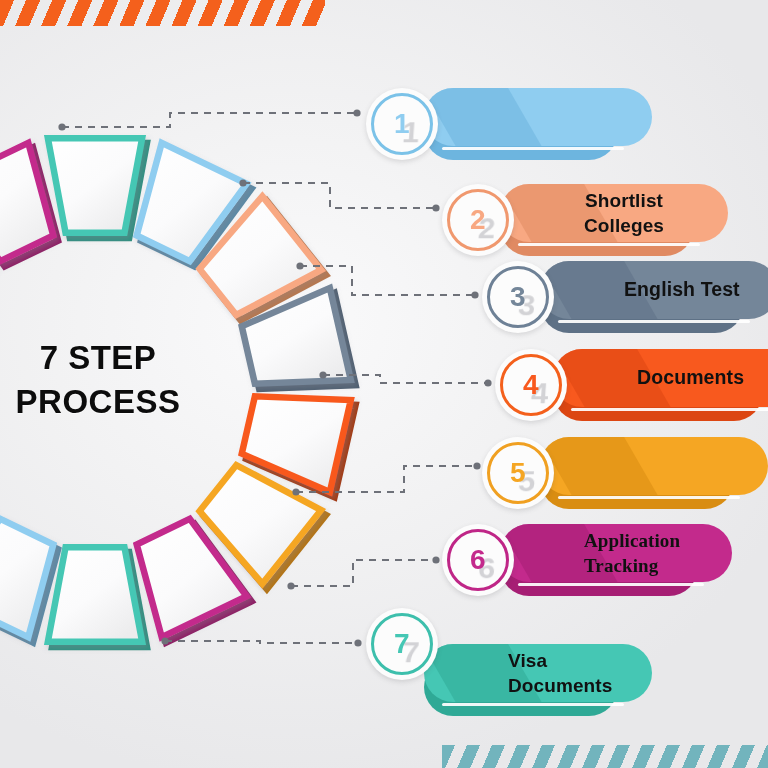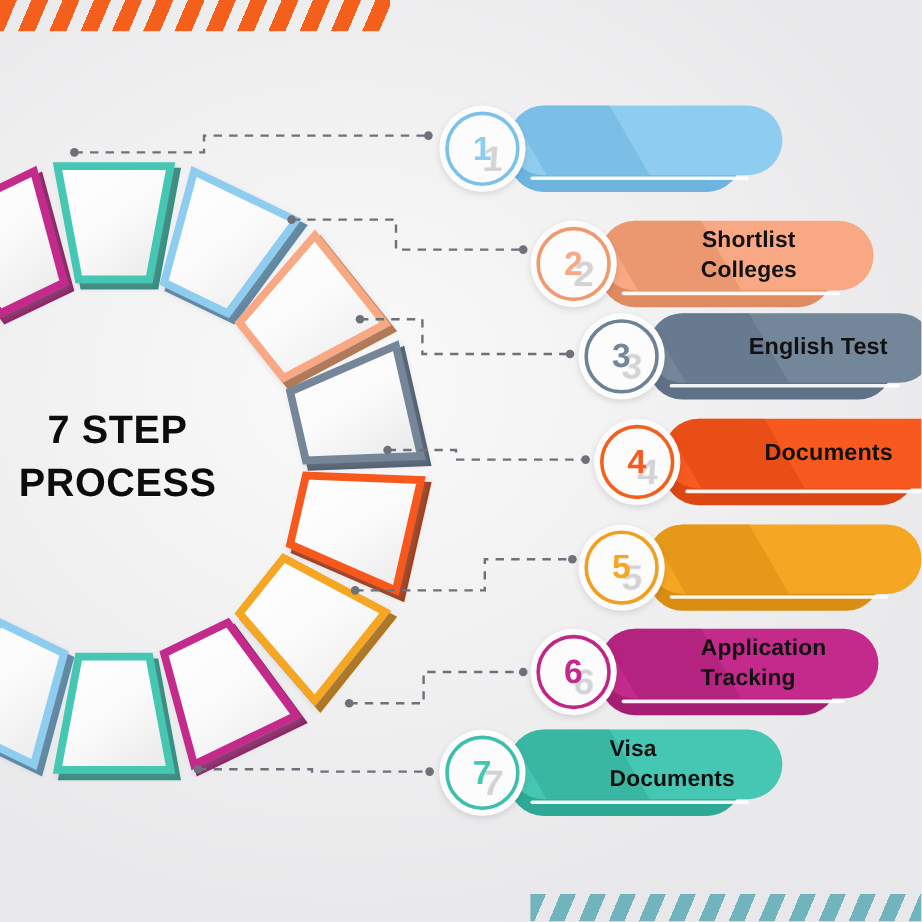--- a/index.html
+++ b/index.html
@@ -392,33 +392,33 @@
         </div>
       </div>
       <div class="step-row" style="left: 442px; top: 524px; width: 290px;">
         <div class="pill-wrap" style="width: 232px;">
           <div class="pill-shadow" style="width: 198px; background: rgb(166, 30, 116);"></div>
           <div class="pill-main" style="width: 232px; background: rgb(195, 42, 140);"></div>
           <div style="position: absolute; left: 0px; top: 0px; width: 232px; height: 58px; border-radius: 29px; overflow: hidden;">
             <div style="position: absolute; left: -10px; top: -14px; width: 86px; height: 108px; background: rgb(166, 30, 116); opacity: 0.55; transform: skewX(30deg); transform-origin: left top;"></div>
           </div>
           <div class="pill-hairline" style="width: 186px;"></div>
-          <div class="pill-label two-line" style="width: 232px;">Application
+          <div class="pill-label two-line" style="width: 232px; font-family: Liberation Serif, serif;">Application
 Tracking</div>
         </div>
         <div class="badge">
           <div class="badge-ring" style="border-color: rgb(191, 38, 135);"></div>
           <div class="badge-clip">
             <span class="badge-numshadow">6</span>
             <span class="badge-num" style="color: rgb(195, 42, 140);">6</span>
           </div>
         </div>
       </div>
       <div class="step-row" style="left: 366px; top: 608px; width: 286px;">
-        <div class="pill-wrap" style="width: 228px;">
+        <div class="pill-wrap" style="width: 228px; margin-top: 36px;">
           <div class="pill-shadow" style="width: 194px; background: rgb(47, 169, 150);"></div>
           <div class="pill-main" style="width: 228px; background: rgb(69, 199, 180);"></div>
           <div style="position: absolute; left: 0px; top: 0px; width: 228px; height: 58px; border-radius: 29px; overflow: hidden;">
             <div style="position: absolute; left: -10px; top: -14px; width: 86px; height: 108px; background: rgb(47, 169, 150); opacity: 0.55; transform: skewX(30deg); transform-origin: left top;"></div>
           </div>
           <div class="pill-hairline" style="width: 182px;"></div>
           <div class="pill-label two-line" style="width: 228px;">Visa
 Documents</div>
         </div>
         <div class="badge">

